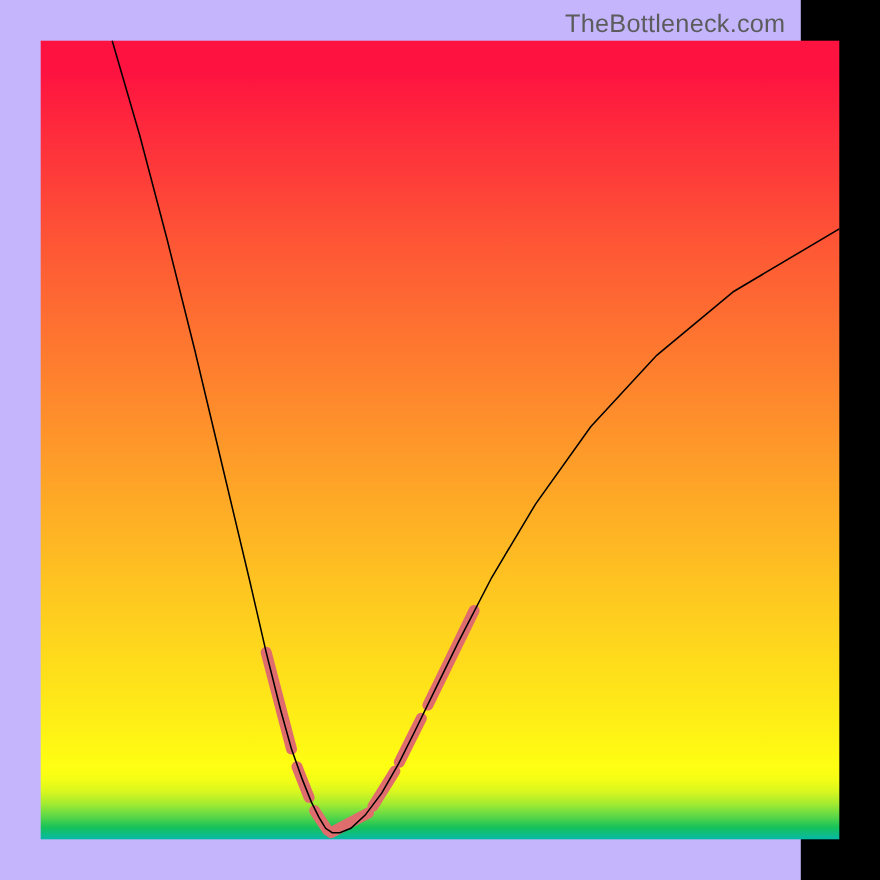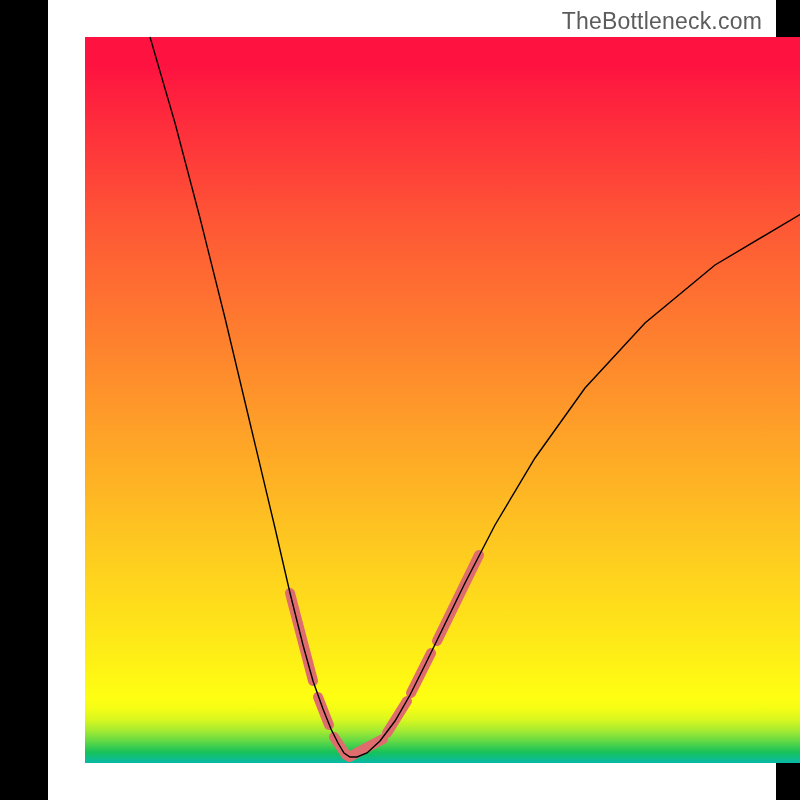--- a/index.html
+++ b/index.html
@@ -10,22 +10,21 @@
     overflow: hidden;
     background: #000000;
     font-family: Arial, Helvetica, sans-serif;
   }
   .frame {
     position: absolute;
     left: 0;
     top: 0;
     width: 728px;
     height: 800px;
-    background: #ffffff;
-    margin-left: 48px;
+    background: #c4b5fd;
   }
   .plot-area {
     position: absolute;
     left: 37px;
     top: 37px;
     width: 726px;
     height: 726px;
     
     background: linear-gradient(
       to bottom,

